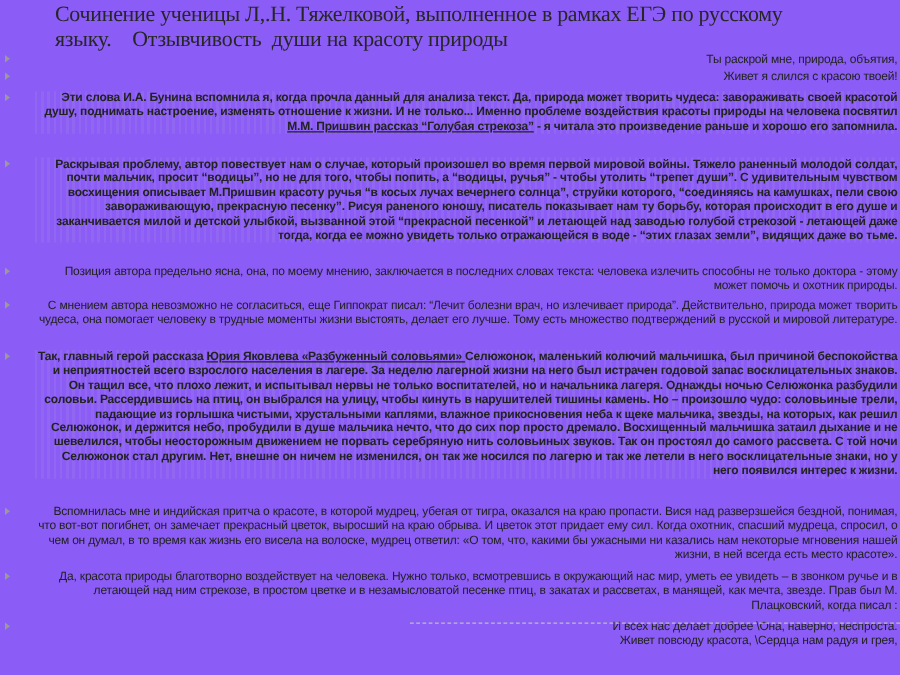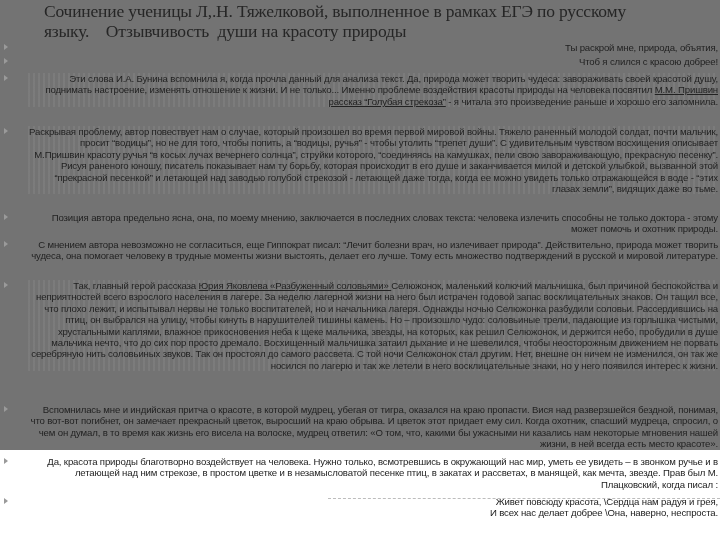--- a/index.html
+++ b/index.html
@@ -11,22 +11,22 @@
       width: 720px;
       height: 540px;
       overflow: hidden;
       position: relative;
       font-family: "Liberation Sans", sans-serif;
       color: #1a1a1a;
     }
     .slide {
       position: absolute;
       left: 0; top: 0;
-      width: 720px; height: 450px;
-      background: #737373;
+      width: 720px; height: 540px;
+      background: #8b5cf6;
     }
     .title {
       position: absolute;
       left: 44px;
       top: 1px;
       width: 670px;
       font-family: "Liberation Serif", serif;
       font-size: 17.5px;
       line-height: 20px;
       color: #262626;
@@ -62,20 +62,21 @@
       font-size: 9.6px;
       line-height: 11.4px;
       color: #222;
       letter-spacing: -0.15px;
       white-space: normal;
       text-align: right;
     }
     .text .u { text-decoration: underline; }
     .shaded {
       background: repeating-linear-gradient(90deg, rgba(200,200,200,0.10) 0 2px, rgba(255,255,255,0) 2px 5px);
+      font-weight: bold;
     }
     .poem-line { display: block; white-space: pre; }
     .rule {
       position: absolute;
       left: 328px;
       top: 498px;
       width: 392px;
       height: 0;
       border-top: 1px dashed #bdbdbd;
     }
@@ -92,21 +93,21 @@
 
   <div class="content">
 
     <div class="item" style="top:2px;">
       <span class="bullet" style="top:2px;"></span>
       <div class="text">Ты раскрой мне, природа, объятия,</div>
     </div>
 
     <div class="item" style="top:16px;">
       <span class="bullet" style="top:2px;"></span>
-      <div class="text">Чтоб я слился с красою добрее!</div>
+      <div class="text">Живет я слился с красою твоей!</div>
     </div>
 
     <div class="item" style="top:33px;">
       <span class="bullet" style="top:2px;"></span>
       <div class="text shaded"><span>Эти слова И.А. Бунина вспомнила я, когда прочла данный для анализа текст. Да, природа может творить чудеса: завораживать своей красотой душу, поднимать настроение, изменять отношение к жизни. И не только... Именно проблеме воздействия красоты природы на человека посвятил </span><span class="u">М.М. Пришвин рассказ “Голубая стрекоза”</span><span> - я читала это произведение раньше и хорошо его запомнила.</span></div>
     </div>
 
     <div class="item" style="top:86px;">
       <span class="bullet" style="top:2px;"></span>
       <div class="text shaded">Раскрывая проблему, автор повествует нам о случае, который произошел во время первой мировой войны. Тяжело  раненный молодой солдат, почти мальчик, просит “водицы”, но не для того, чтобы попить, а “водицы, ручья” - чтобы утолить “трепет души”. С удивительным чувством восхищения описывает М.Пришвин красоту  ручья “в  косых лучах вечернего солнца”, струйки которого, “соединяясь на камушках, пели свою завораживающую, прекрасную песенку”.  Рисуя раненого юношу, писатель показывает нам ту борьбу, которая происходит в его душе и заканчивается  милой и детской улыбкой, вызванной этой “прекрасной песенкой” и летающей над заводью голубой стрекозой - летающей даже тогда, когда ее можно увидеть только отражающейся в воде - “этих глазах земли”, видящих  даже во тьме.</div>
@@ -133,21 +134,21 @@
     </div>
 
     <div class="item" style="top:416px;">
       <span class="bullet" style="top:2px;"></span>
       <div class="text">Да, красота природы благотворно воздействует  на человека. Нужно только, всмотревшись в окружающий нас мир,  уметь ее увидеть – в звонком ручье и в летающей над ним стрекозе, в простом цветке и в незамысловатой песенке птиц, в закатах и рассветах, в манящей, как мечта, звезде. Прав был М. Плацковский, когда писал :</div>
     </div>
 
     <div class="item" style="top:456px;">
       <span class="bullet" style="top:2px;"></span>
       <div class="text">
+        <span class="poem-line">И всех нас делает добрее \Она, наверно, неспроста.</span>
         <span class="poem-line">Живет повсюду красота, \Сердца нам радуя и грея,</span>
-        <span class="poem-line">И всех нас делает добрее \Она, наверно, неспроста.</span>
       </div>
     </div>
 
   </div>
 
   <div class="rule"></div>
 </div>
 
 </body></html>

